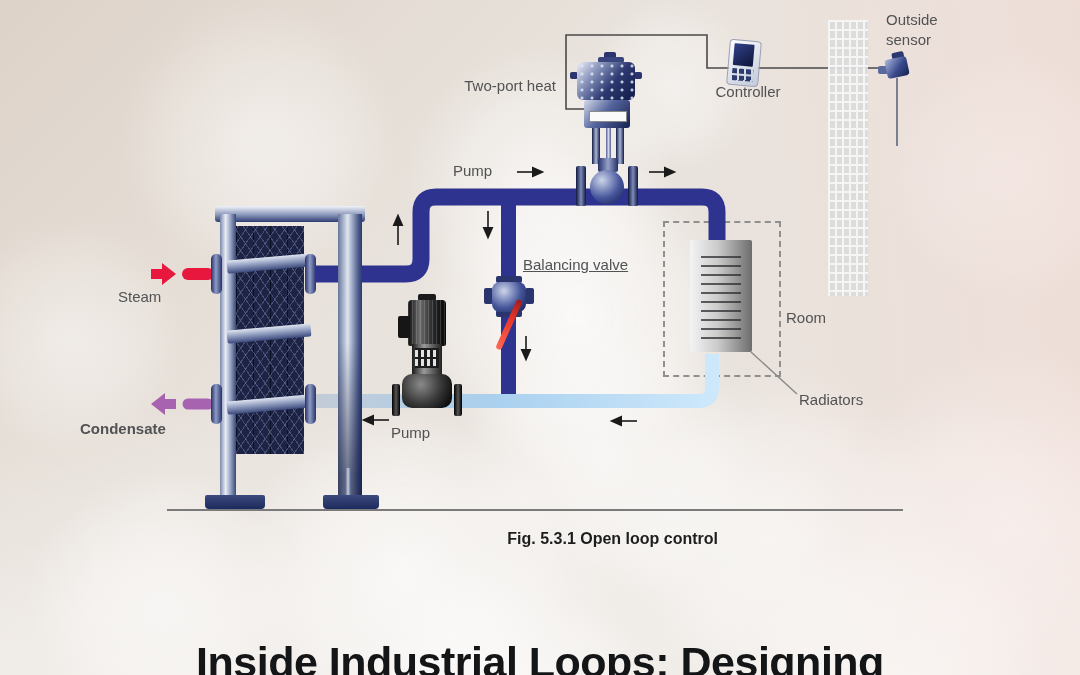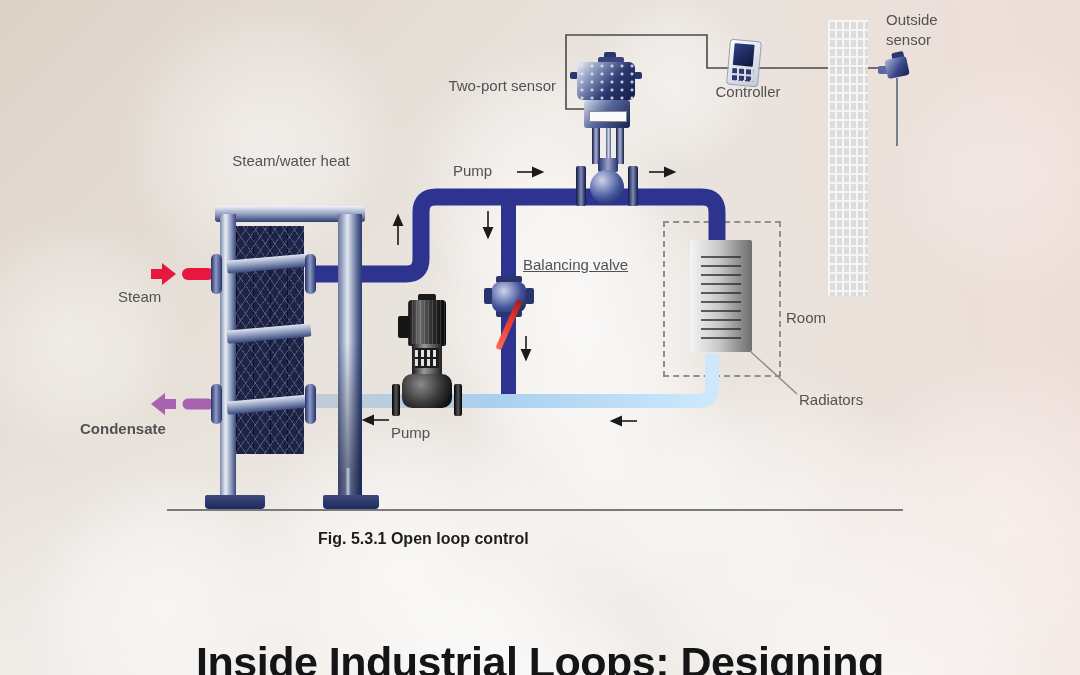--- a/index.html
+++ b/index.html
@@ -201,33 +201,32 @@
     <div class="abs ctrl-keys" style="left:5px;top:36px;width:21px;height:5px;"></div>
   </div>
 
   <div class="abs" style="left:878px;top:52px;width:36px;height:36px;">
     <div class="abs" style="left:0;top:14px;width:10px;height:8px;background:#5a6a9e;border-radius:2px;"></div>
     <div class="abs" style="left:14px;top:0;width:12px;height:9px;background:#2c3870;border-radius:2px;transform:rotate(-12deg);"></div>
     <div class="abs sensor-head" style="left:8px;top:6px;width:22px;height:19px;"></div>
   </div>
 
   <div class="lbl" style="left:210px;top:152px;width:162px;text-align:center;">
-    <div>Steam/water heat</div>
   </div>
   <div class="lbl" style="left:118px;top:288px;">Steam</div>
   <div class="lbl" style="left:80px;top:420px;font-weight:bold;">Condensate</div>
   <div class="lbl" style="left:453px;top:162px;">Pump</div>
   <div class="lbl" style="left:391px;top:424px;">Pump</div>
-  <div class="lbl" style="left:430px;top:77px;width:126px;text-align:right;">Two-port sensor</div>
+  <div class="lbl" style="left:430px;top:77px;width:126px;text-align:right;">Two-port heat</div>
   <div class="lbl" style="left:523px;top:256px;text-decoration:underline;">Balancing valve</div>
   <div class="lbl" style="left:706px;top:83px;width:84px;text-align:center;">Controller</div>
   <div class="lbl" style="left:886px;top:10px;line-height:20px;">
     <div>Outside</div>
     <div>sensor</div>
   </div>
   <div class="lbl" style="left:786px;top:309px;">Room</div>
   <div class="lbl" style="left:799px;top:391px;">Radiators</div>
 
-  <div class="cap" style="left:318px;top:530px;width:400px;text-align:left;">Fig. 5.3.1 Open loop control</div>
+  <div class="cap" style="left:318px;top:530px;width:400px;text-align:right;">Fig. 5.3.1 Open loop control</div>
 
   <div class="headline" style="top:638px;">Inside Industrial Loops: Designing</div>
 
 </div>
 
 </body></html>

